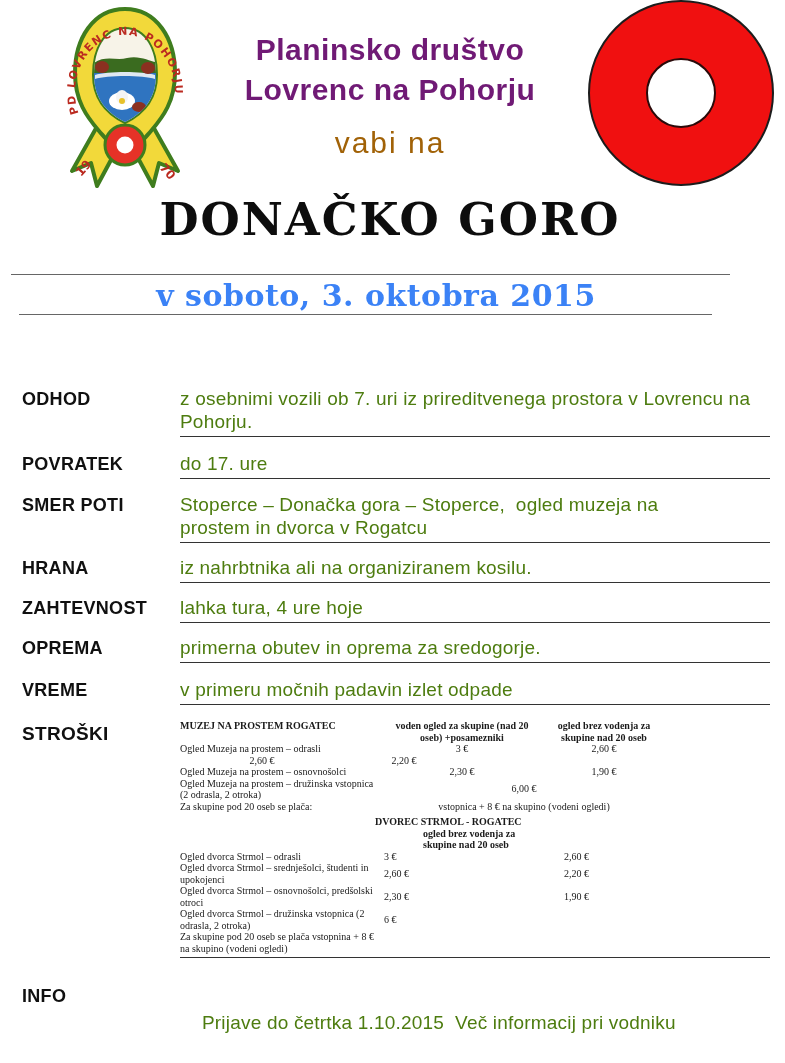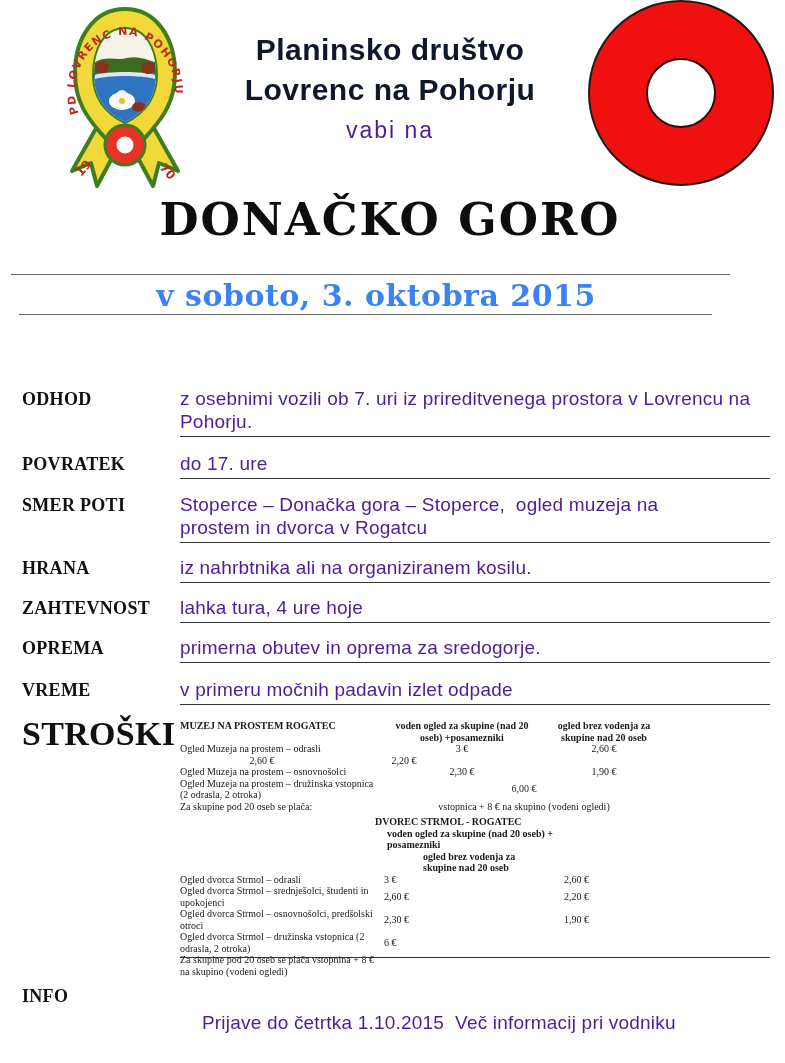--- a/index.html
+++ b/index.html
@@ -2,41 +2,41 @@
 <html><head>
 <meta charset="utf-8">
 <style>
   html,body{margin:0;padding:0;background:#fff;}
   .page{position:relative;width:785px;height:1063px;background:#ffffff;overflow:hidden;
         font-family:"Liberation Sans",sans-serif;color:#111;}
 
   
   .logo{position:absolute;left:55px;top:5px;}
   .club-head{position:absolute;left:150px;top:30px;width:480px;text-align:center;}
-  .club-line{font-weight:bold;font-size:30px;line-height:40px;letter-spacing:.5px;color:#0f172a;}
-  .invite{font-size:23px;line-height:28px;margin-top:6px;letter-spacing:2px;color:#4c1d95;}
+  .club-line{font-weight:bold;font-size:30px;line-height:40px;letter-spacing:.5px;color:#701a75;}
+  .invite{font-size:30px;line-height:28px;margin-top:19px;letter-spacing:2px;color:#a16207;}
   .ring{position:absolute;left:588px;top:0px;width:186px;height:186px;border-radius:50%;
         background:#f01010;border:2px solid #1c1c1c;display:flex;align-items:center;justify-content:center;box-sizing:border-box;}
   .ring-hole{width:70px;height:70px;border-radius:50%;background:#ffffff;border:2px solid #2a0a0a;box-sizing:border-box;}
 
   
   .title{position:absolute;left:0;top:194px;width:780px;margin:0;text-align:center;
          font-family:"DejaVu Serif",serif;font-weight:bold;font-size:45px;line-height:52px;letter-spacing:2px;color:#0d0d0d;}
   .rule{position:absolute;height:0;border-top:1px solid #666;}
   .rule-top{left:11px;top:274px;width:719px;}
   .rule-bottom{left:19px;top:314px;width:693px;}
   .date{position:absolute;left:0;top:278px;width:752px;text-align:center;
         font-family:"DejaVu Serif",serif;font-weight:bold;font-size:30px;line-height:36px;letter-spacing:.5px;color:#3b82f6;}
 
   
-  .lbl{position:absolute;left:22px;font-weight:bold;font-size:18px;line-height:22px;letter-spacing:.3px;color:#101010;font-family:Liberation Serif, serif;}
-  .val{position:absolute;left:180px;width:590px;font-size:19px;line-height:23px;letter-spacing:.2px;color:#4c1d95;
+  .lbl{position:absolute;left:22px;font-weight:bold;font-size:18px;line-height:22px;letter-spacing:.3px;color:#101010;}
+  .val{position:absolute;left:180px;width:590px;font-size:19px;line-height:23px;letter-spacing:.2px;color:#4d7c0f;
        border-bottom:1px solid #333;padding-bottom:3px;white-space:pre-wrap;}
   .narrow{display:inline-block;max-width:525px;white-space:pre-wrap;vertical-align:top;}
-  .lbl-big{font-size:34px;line-height:30px;}
+  .lbl-big{font-size:19px;line-height:30px;}
 
   
   .costs{position:absolute;left:180px;top:717px;width:590px;
          font-family:"Liberation Serif",serif;font-size:10px;line-height:11.5px;color:#1a1a1a;padding-top:3px;}
   .trow{display:flex;align-items:center;}
   .b{font-weight:bold;}
   .c1{width:200px;flex:none;}
   .t1 .thead{align-items:flex-start;}
   .t1 .c2{width:156px;flex:none;margin-left:4px;text-align:center;}
   .t1 .c3{width:120px;flex:none;margin-left:4px;text-align:center;}
@@ -147,21 +147,20 @@
         <div class="cspan">6,00 €</div>
       </div>
       <div class="trow">
         <div class="c1">Za skupine pod 20 oseb se plača:</div>
         <div class="cspan">vstopnica + 8 € na skupino (vodeni ogledi)</div>
       </div>
     </div>
     <div class="t2">
       <div class="trow thead">
         <div class="c1 b">DVOREC STRMOL - ROGATEC</div>
-        <div class="c2 b">voden ogled za skupine (nad 20 oseb) + posamezniki</div>
         <div class="c3 b">ogled brez vodenja za skupine nad 20 oseb</div>
       </div>
       <div class="trow">
         <div class="c1">Ogled dvorca Strmol – odrasli</div>
         <div class="c2">3 €</div>
         <div class="c3">2,60 €</div>
       </div>
       <div class="trow">
         <div class="c1">Ogled dvorca Strmol – srednješolci, študenti in upokojenci</div>
         <div class="c2">2,60 €</div>

